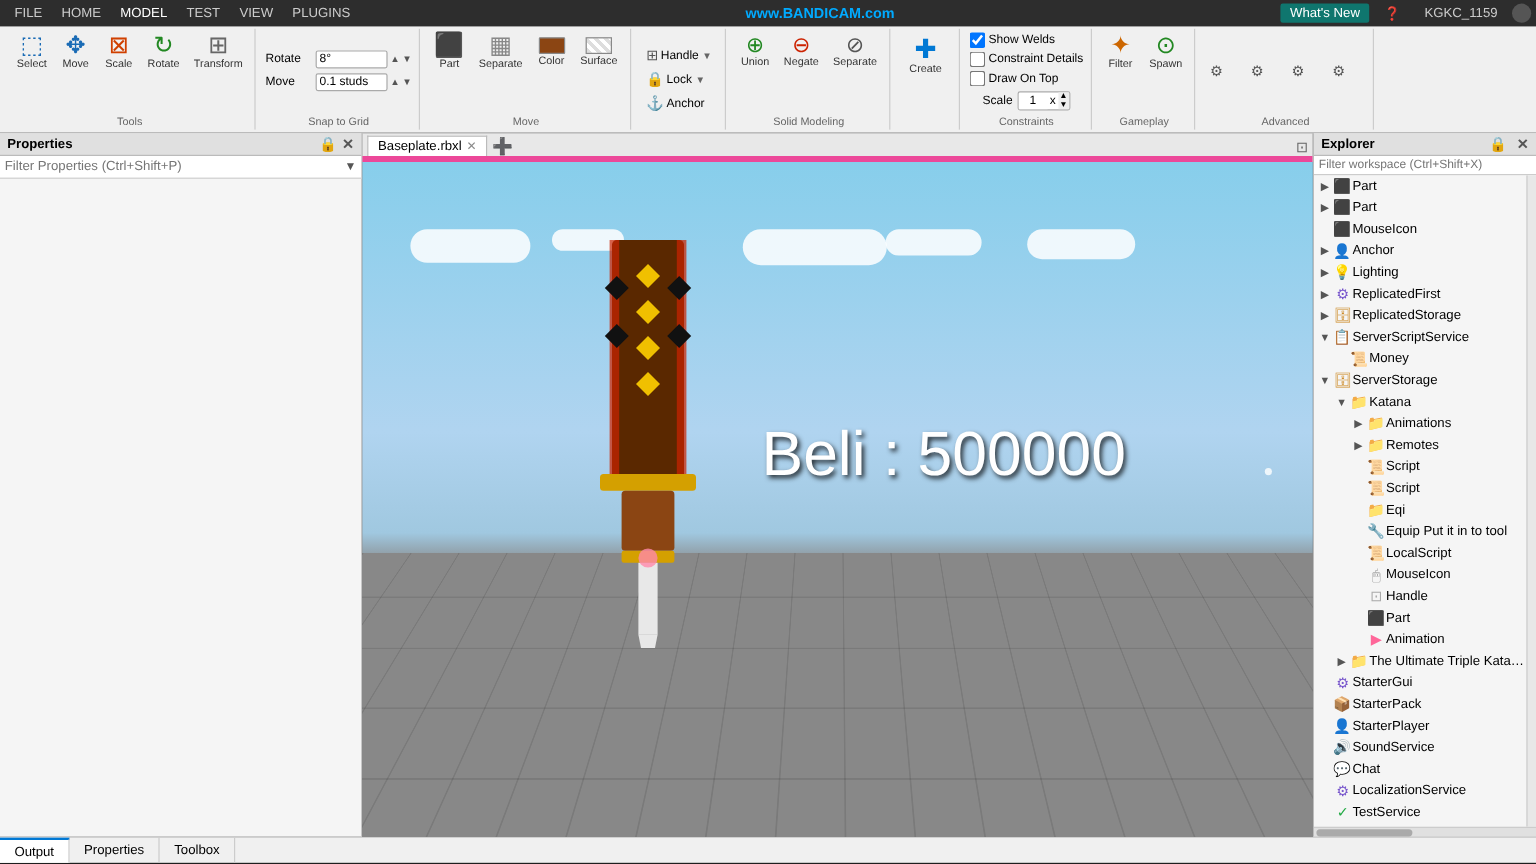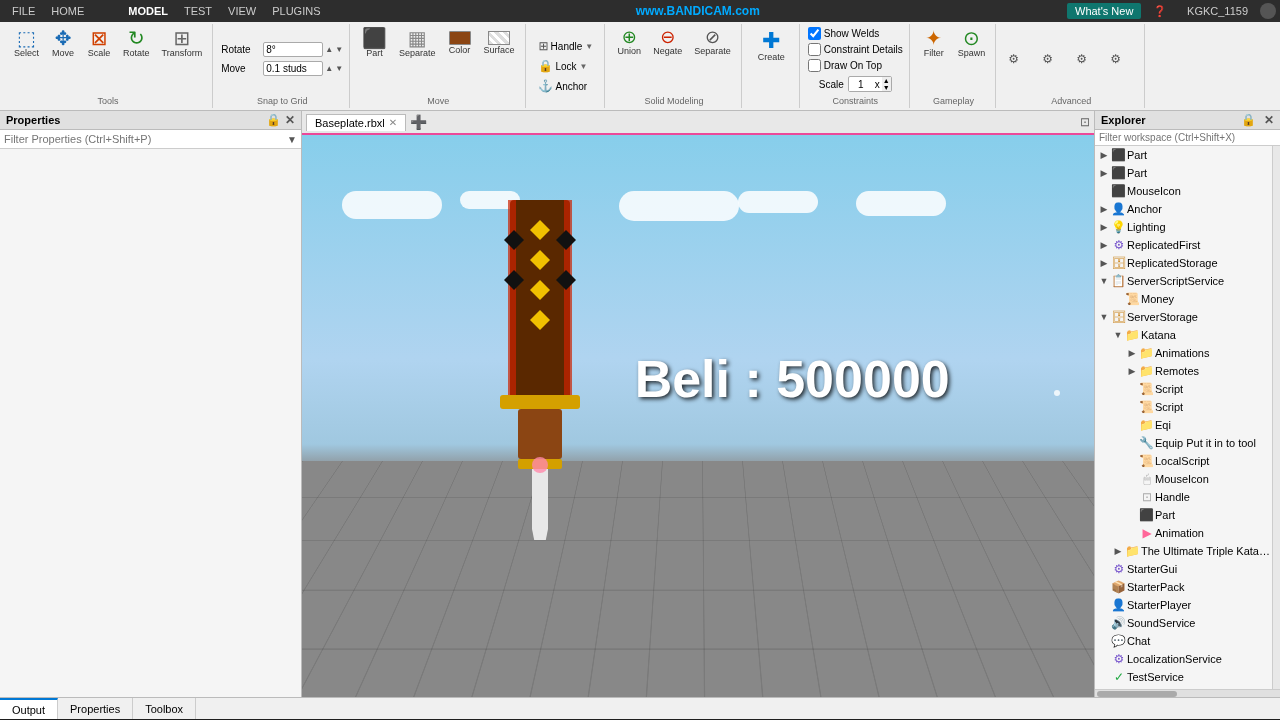--- a/index.html
+++ b/index.html
@@ -4,21 +4,21 @@
   <style>
     * { box-sizing: border-box; margin: 0; padding: 0; }
     body { font-family: 'Segoe UI', Arial, sans-serif; font-size: 12px; background: #1e1e1e; color: #000; overflow: hidden; width: 1280px; height: 720px; }
 
     
     #menu-bar {
       display: flex; align-items: center; background: #2d2d2d; color: #ccc;
       height: 22px; padding: 0 4px; font-size: 11px;
     }
     #menu-bar span { padding: 2px 8px; cursor: pointer; }
-    #menu-bar .active { color: #fff; font-weight: bold; margin-left: 28px; }
+    #menu-bar .active { color: #fff; font-weight: normal; }
     #bandicam-logo {
       margin: 0 auto; color: #00aaff; font-weight: bold; font-size: 12px;
     }
     #top-right-area { display: flex; align-items: center; gap: 4px; color: #ccc; font-size: 11px; }
     #whats-new-btn {
       background: #0f766e; color: white; padding: 2px 8px; border-radius: 2px; font-size: 11px; cursor: pointer;
     }
 
     
     #ribbon {
@@ -105,21 +105,21 @@
     }
 
     
     #character {
       position: absolute; bottom: 28%; left: 30%; transform: translateX(-50%);
       width: 120px; height: 340px;
     }
     
     #beli-text {
       position: absolute; top: 38%; left: 42%;
-      font-size: 52px; font-weight: bold; color: #fff;
+      font-size: 52px; font-weight: normal; color: #fff;
       text-shadow: 2px 2px 4px rgba(0,0,0,0.8);
       font-family: 'Arial Black', Arial, sans-serif;
       white-space: nowrap;
     }
 
     
     #right-panel {
       width: 186px; background: #f5f5f5; border-left: 1px solid #bbb;
       display: flex; flex-direction: column;
     }
@@ -195,22 +195,22 @@
     .icon-blue { color: #1a6bb5; }
     .icon-orange { color: #d04000; }
     .icon-green { color: #228822; }
     .icon-gray { color: #666; }
 
     
     .explorer-header-icon { font-size: 12px; color: #555; cursor: pointer; margin-left: 4px; }
 
     
     #viewport-tabbar {
-      display: flex; align-items: center; background: #e8e8e8;
-      border-bottom: 2px solid #ec4899; padding: 0 4px; height: 24px;
+      display: flex; align-items: flex-end; background: #e8e8e8;
+      border-bottom: 5px solid #ec4899; padding: 0 4px; height: 24px;
     }
     .viewport-tab {
       display: flex; align-items: center; gap: 4px; padding: 2px 8px;
       background: #fff; border: 1px solid #bbb; border-bottom: none;
       font-size: 11px; cursor: pointer;
     }
     .viewport-tab .close-x { font-size: 10px; color: #888; cursor: pointer; }
 
     
     #cursor {

